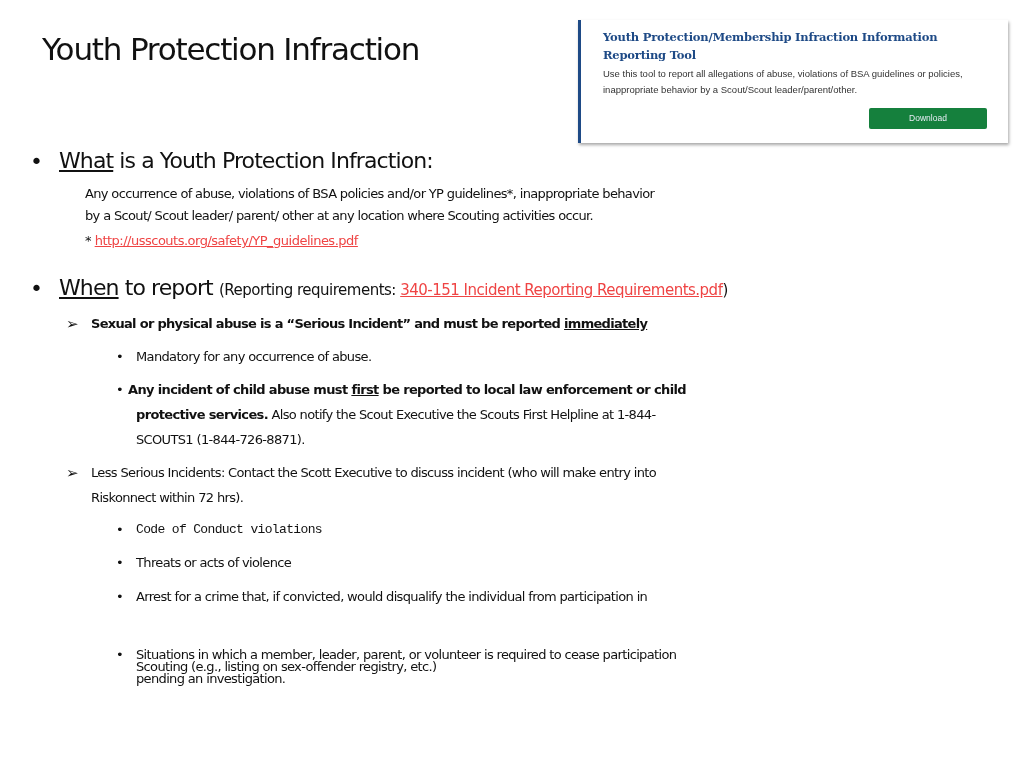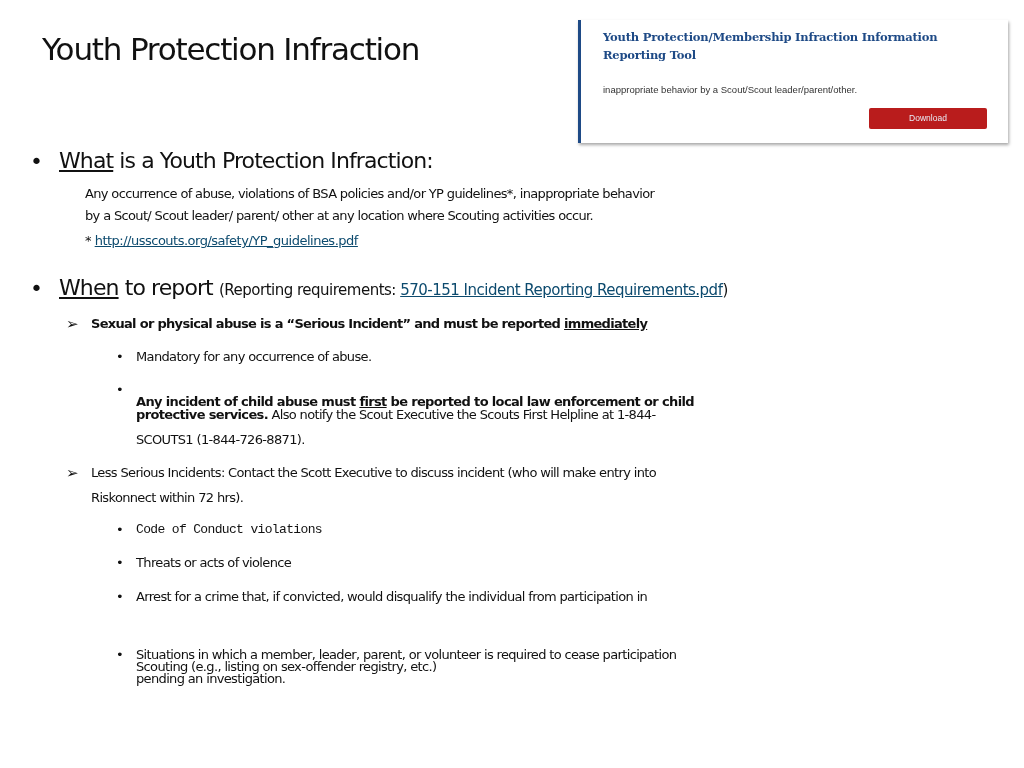--- a/index.html
+++ b/index.html
@@ -23,79 +23,79 @@
     position: absolute; left: 22px; top: 8px; width: 400px;
     font-family: "DejaVu Serif", serif; font-weight: bold; font-size: 11.5px; line-height: 18px;
     color: #1e4a86; letter-spacing: -0.2px;
   }
   .card-desc {
     position: absolute; left: 22px; top: 46px; width: 400px;
     font-family: "Liberation Sans", sans-serif; font-size: 9.5px; line-height: 16px; color: #333;
   }
   .card-btn {
     position: absolute; left: 288px; top: 88px; width: 118px; height: 21px;
-    background: #b91c1c; color: #e8ecf5; border: none; border-radius: 2px;
+    background: #15803d; color: #e8ecf5; border: none; border-radius: 2px;
     font-family: "Liberation Sans", sans-serif; font-size: 8.5px; line-height: 21px;
     text-align: center; padding: 0; cursor: pointer;
   }
   
   .t { position: absolute; white-space: nowrap; font-family: "DejaVu Sans", sans-serif; color: #111; text-align: center; }
   .lvl1 { font-size: 22px; letter-spacing: -0.9px; }
   .body { font-size: 13px; letter-spacing: -0.65px; line-height: 22px; }
   .small { font-size: 14.5px; letter-spacing: -0.5px; }
   .bullet { position: absolute; font-family: "DejaVu Sans", sans-serif; color: #111; }
   .u { text-decoration: underline; }
   .b { font-weight: bold; }
-  a.link { color: #0c4a6e; text-decoration: underline; }
+  a.link { color: #ef4444; text-decoration: underline; }
   .arrow { position: absolute; font-size: 15px; color: #111; font-family: "DejaVu Sans", sans-serif; }
 </style>
 </head>
 <body>
 
 <h1 class="title">
   <span>Youth Protection Infraction</span><br>
 </h1>
 
 <div class="card">
   <div class="card-title">
     <span>Youth Protection/Membership Infraction Information</span><br>
     <span>Reporting Tool</span>
   </div>
   <div class="card-desc">
-    <br>
+    <span>Use this tool to report all allegations of abuse, violations of BSA guidelines or policies,</span><br>
     <span>inappropriate behavior by a Scout/Scout leader/parent/other.</span>
   </div>
   <button class="card-btn">Download</button>
 </div>
 
 <span class="bullet lvl1" style="left:30px; top:149px;">•</span>
 <div class="t lvl1" style="left:59px; top:148px;">
   <span class="u">What</span><span> is a Youth Protection Infraction:</span>
 </div>
 <div class="t body" style="left:85px; top:183px;">Any occurrence of abuse, violations of BSA policies and/or YP guidelines*, inappropriate behavior</div>
 <div class="t body" style="left:85px; top:205px;">by a Scout/ Scout leader/ parent/ other at any location where Scouting activities occur.</div>
 <div class="t small" style="left:85px; top:233px; font-size:13px;">
   <span>* </span><a class="link">http://usscouts.org/safety/YP_guidelines.pdf</a>
 </div>
 
 <span class="bullet lvl1" style="left:30px; top:276px;">•</span>
 <div class="t lvl1" style="left:59px; top:275px;">
-  <span class="u">When</span><span> to report </span><span class="small" style="font-size:15px;"><span>(Reporting requirements:  </span><a class="link">570-151 Incident Reporting Requirements.pdf</a><span>)</span></span>
+  <span class="u">When</span><span> to report </span><span class="small" style="font-size:15px;"><span>(Reporting requirements:  </span><a class="link">340-151 Incident Reporting Requirements.pdf</a><span>)</span></span>
 </div>
 
 <span class="arrow" style="left:66px; top:315px;">➢</span>
 <div class="t body b" style="left:91px; top:313px; letter-spacing:-0.7px;">
   <span>Sexual or physical abuse is a “Serious Incident” and must be reported </span><span class="u">immediately</span>
 </div>
 
 <span class="bullet body" style="left:116px; top:346px;">•</span>
 <div class="t body" style="left:136px; top:346px;">Mandatory for any occurrence of abuse.</div>
 
 <span class="bullet body" style="left:116px; top:379px;">•</span>
-<div class="t body" style="left:136px; top:379px;margin-top:12px;">
+<div class="t body" style="left:128px; top:379px;">
   <span class="b">Any incident of child abuse must </span><span class="b u">first</span><span class="b"> be reported to local law enforcement or child</span>
 </div>
 <div class="t body" style="left:136px; top:404px;">
   <span class="b">protective services.</span><span>  Also notify the Scout Executive the Scouts First Helpline at 1-844-</span>
 </div>
 <div class="t body" style="left:136px; top:429px;">SCOUTS1 (1-844-726-8871).</div>
 
 <span class="arrow" style="left:66px; top:464px;">➢</span>
 <div class="t body" style="left:91px; top:462px;">Less Serious Incidents:  Contact the Scott Executive to discuss incident (who will make entry into</div>
 <div class="t body" style="left:91px; top:487px;">Riskonnect within 72 hrs).</div>

